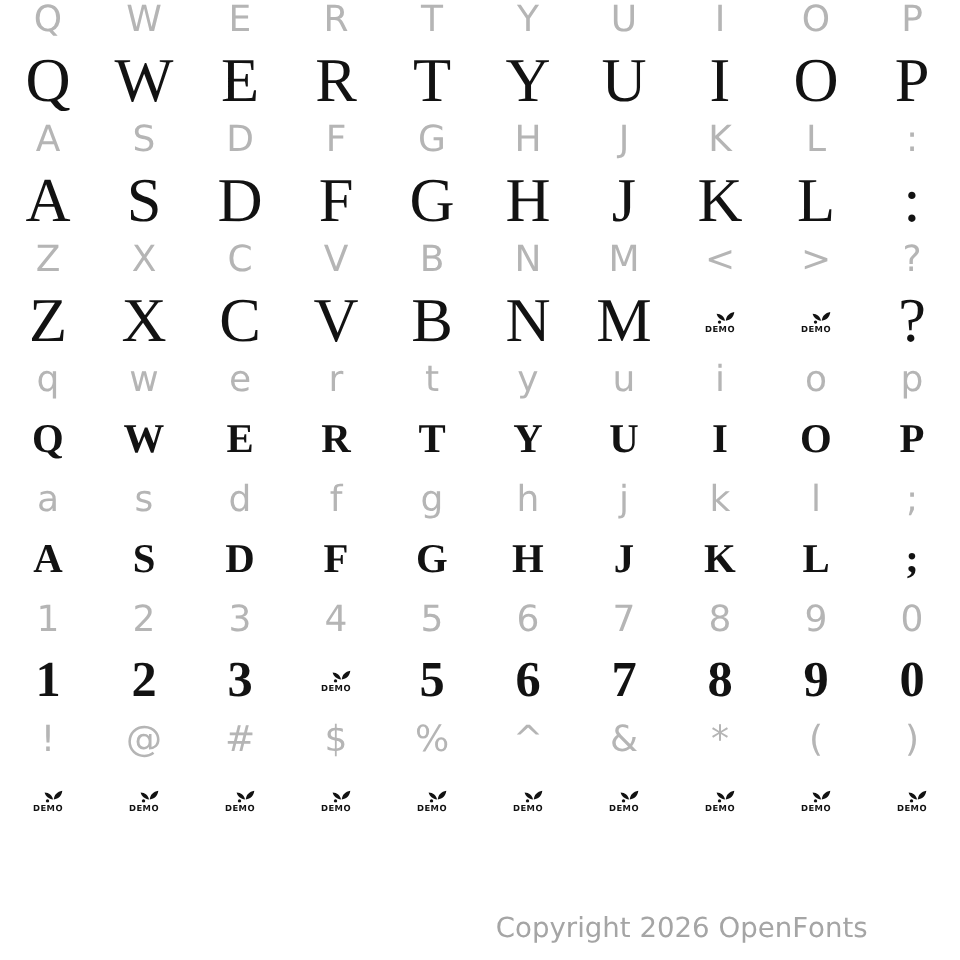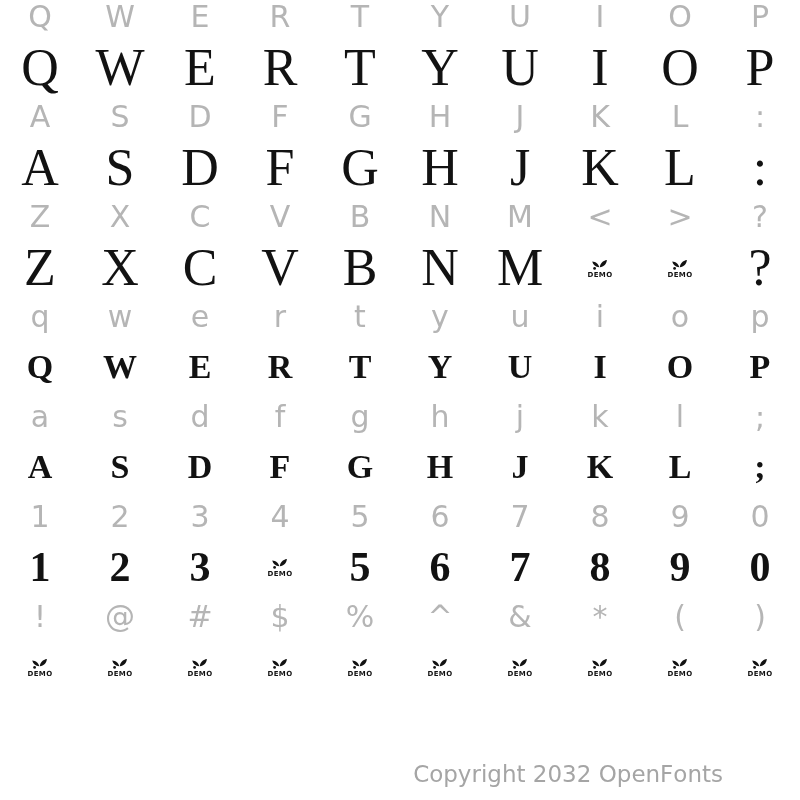--- a/index.html
+++ b/index.html
@@ -40,21 +40,21 @@
   .spec {
     font-family: "Liberation Serif", serif;
     color: var(--spec-black, #121212);
   }
   .spec-caps { font-size: 52px; }
   .spec-sc   { font-size: 34px; font-weight: 700; }
   .spec-num  { font-size: 42px; font-weight: 700; }
   .demo {
     display: flex;
     flex-direction: column;
-    align-items: center;
+    align-items: flex-end;
     gap: 2px;
     color: var(--spec-black, #121212);
   }
   .demo svg { display: block; }
   .demo .lbl {
     font-family: "DejaVu Sans", sans-serif;
     font-size: 7px;
     font-weight: 700;
     letter-spacing: 0.4px;
     line-height: 1;
@@ -328,14 +328,14 @@
         <span class="demo">
           <svg width="17" height="12" viewBox="0 0 17 12" fill="currentColor">
             <path d="M8.2 9.2 C 4.6 8.8, 2.0 6.6, 1.2 3.4 C 4.9 3.6, 7.5 5.8, 8.2 9.2 Z"></path>
             <path d="M8.8 9.2 C 9.2 5.4, 11.7 2.7, 15.9 2.0 C 15.5 6.1, 12.9 8.8, 8.8 9.2 Z"></path>
             <circle cx="3.6" cy="10.4" r="1.4"></circle>
           </svg>
           <span class="lbl">DEMO</span>
         </span>
       </div>
     </div>
-  <div class="copyright">Copyright 2032 OpenFonts</div>
+  <div class="copyright">Copyright 2026 OpenFonts</div>
 </div>
 
 </body></html>

